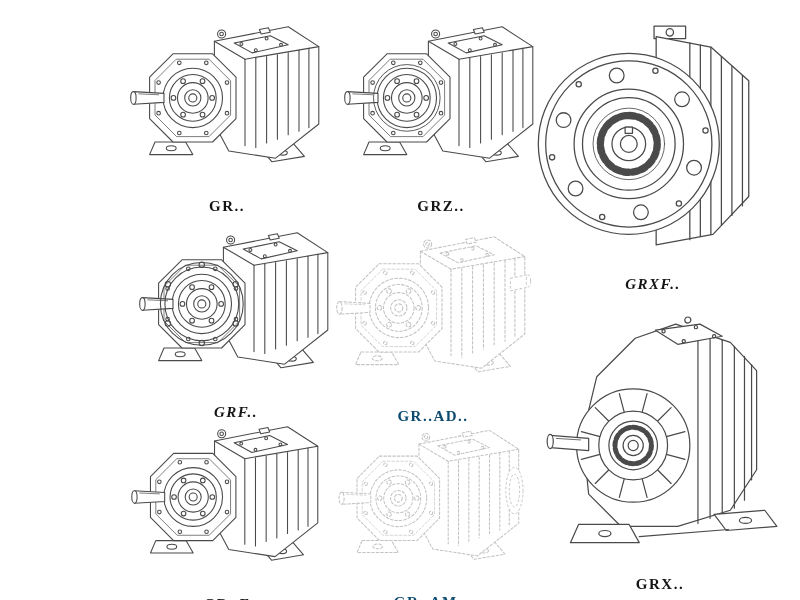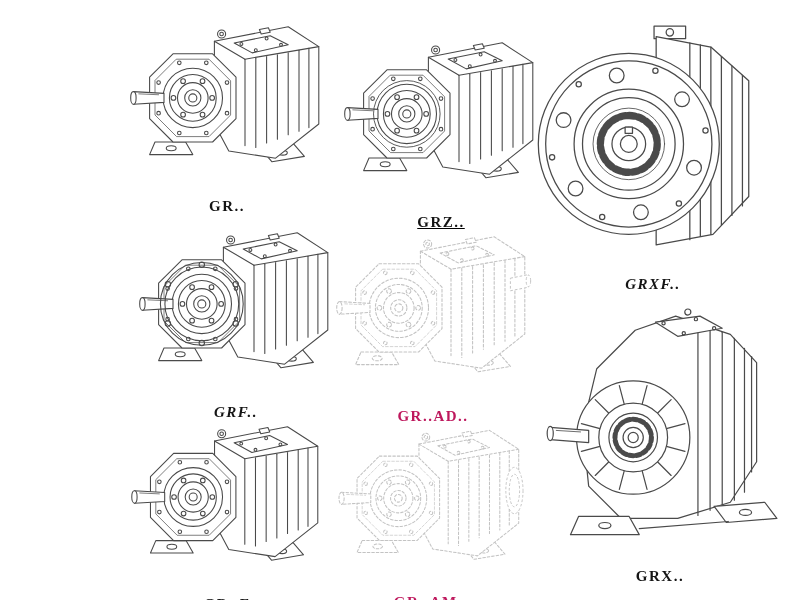--- a/index.html
+++ b/index.html
@@ -8,21 +8,21 @@
     font-family:"Liberation Serif", serif;overflow:hidden;
   }
   .fig{position:absolute;display:flex;flex-direction:column;align-items:center;}
   .fig-label{
     font-weight:700;font-size:15px;color:#151515;letter-spacing:1.5px;
     margin-top:2px;white-space:nowrap;
   }
   svg.draw{display:block;}
   .ink{color:#4a4a4a;}
   .ghost{color:#c3c3c3;}
-  .ghost .fig-label{color:#be185d;}
+  .ghost .fig-label{color:#0c4a6e;}
   #symdefs{position:absolute;width:0;height:0;overflow:hidden;}
 </style>
 </head>
 <body>
 
 <svg id="symdefs" aria-hidden="true">
   <defs>
 
     <symbol id="sym-gearbox" viewBox="0 0 220 200" overflow="visible">
       <g fill="#fff" stroke="currentColor" stroke-width="1.2" stroke-linejoin="round" stroke-linecap="round">
@@ -176,21 +176,21 @@
 
 <div>
 
   <figure class="fig" style="left:84px;top:0;width:206px;">
     <svg class="draw ink" width="206" height="180" viewBox="0 0 220 200">
       <use href="#sym-gearbox" width="220" height="200"></use>
     </svg>
     <figcaption class="fig-label">GR..</figcaption>
   </figure>
 
-  <figure class="fig" style="left:298px;top:16px;width:206px;text-decoration:underline;">
+  <figure class="fig" style="left:298px;top:0;width:206px;">
     <svg class="draw ink" width="206" height="180" viewBox="0 0 220 200">
       <use href="#sym-gearbox" width="220" height="200"></use>
       <circle cx="72" cy="91" r="37" fill="none" stroke="currentColor" stroke-width="1"></circle>
     </svg>
     <figcaption class="fig-label">GRZ..</figcaption>
   </figure>
 
   <figure class="fig" style="left:492px;top:2px;width:242px;font-style:italic;">
     <svg class="draw ink" width="242" height="256" viewBox="0 0 230 240">
       <use href="#sym-flangefront" width="230" height="240"></use>
@@ -237,20 +237,20 @@
     <svg class="draw" width="214" height="172" viewBox="0 0 220 200">
       <use href="#sym-gearbox" width="220" height="200" stroke-dasharray="3 2.2"></use>
       <g fill="#fff" stroke="currentColor" stroke-width="1.1" stroke-dasharray="3 2.2">
         <ellipse cx="207" cy="82" rx="10" ry="27"></ellipse>
         <ellipse cx="207" cy="82" rx="6" ry="19" fill="none"></ellipse>
       </g>
     </svg>
     <figcaption class="fig-label">GR..AM..</figcaption>
   </figure>
 
-  <figure class="fig" style="left:494px;top:292px;width:252px;">
+  <figure class="fig" style="left:494px;top:300px;width:252px;">
     <svg class="draw ink" width="250" height="258" viewBox="0 0 245 255">
       <use href="#sym-grx" width="245" height="255"></use>
     </svg>
     <figcaption class="fig-label">GRX..</figcaption>
   </figure>
 
 </div>
 
 </body></html>

